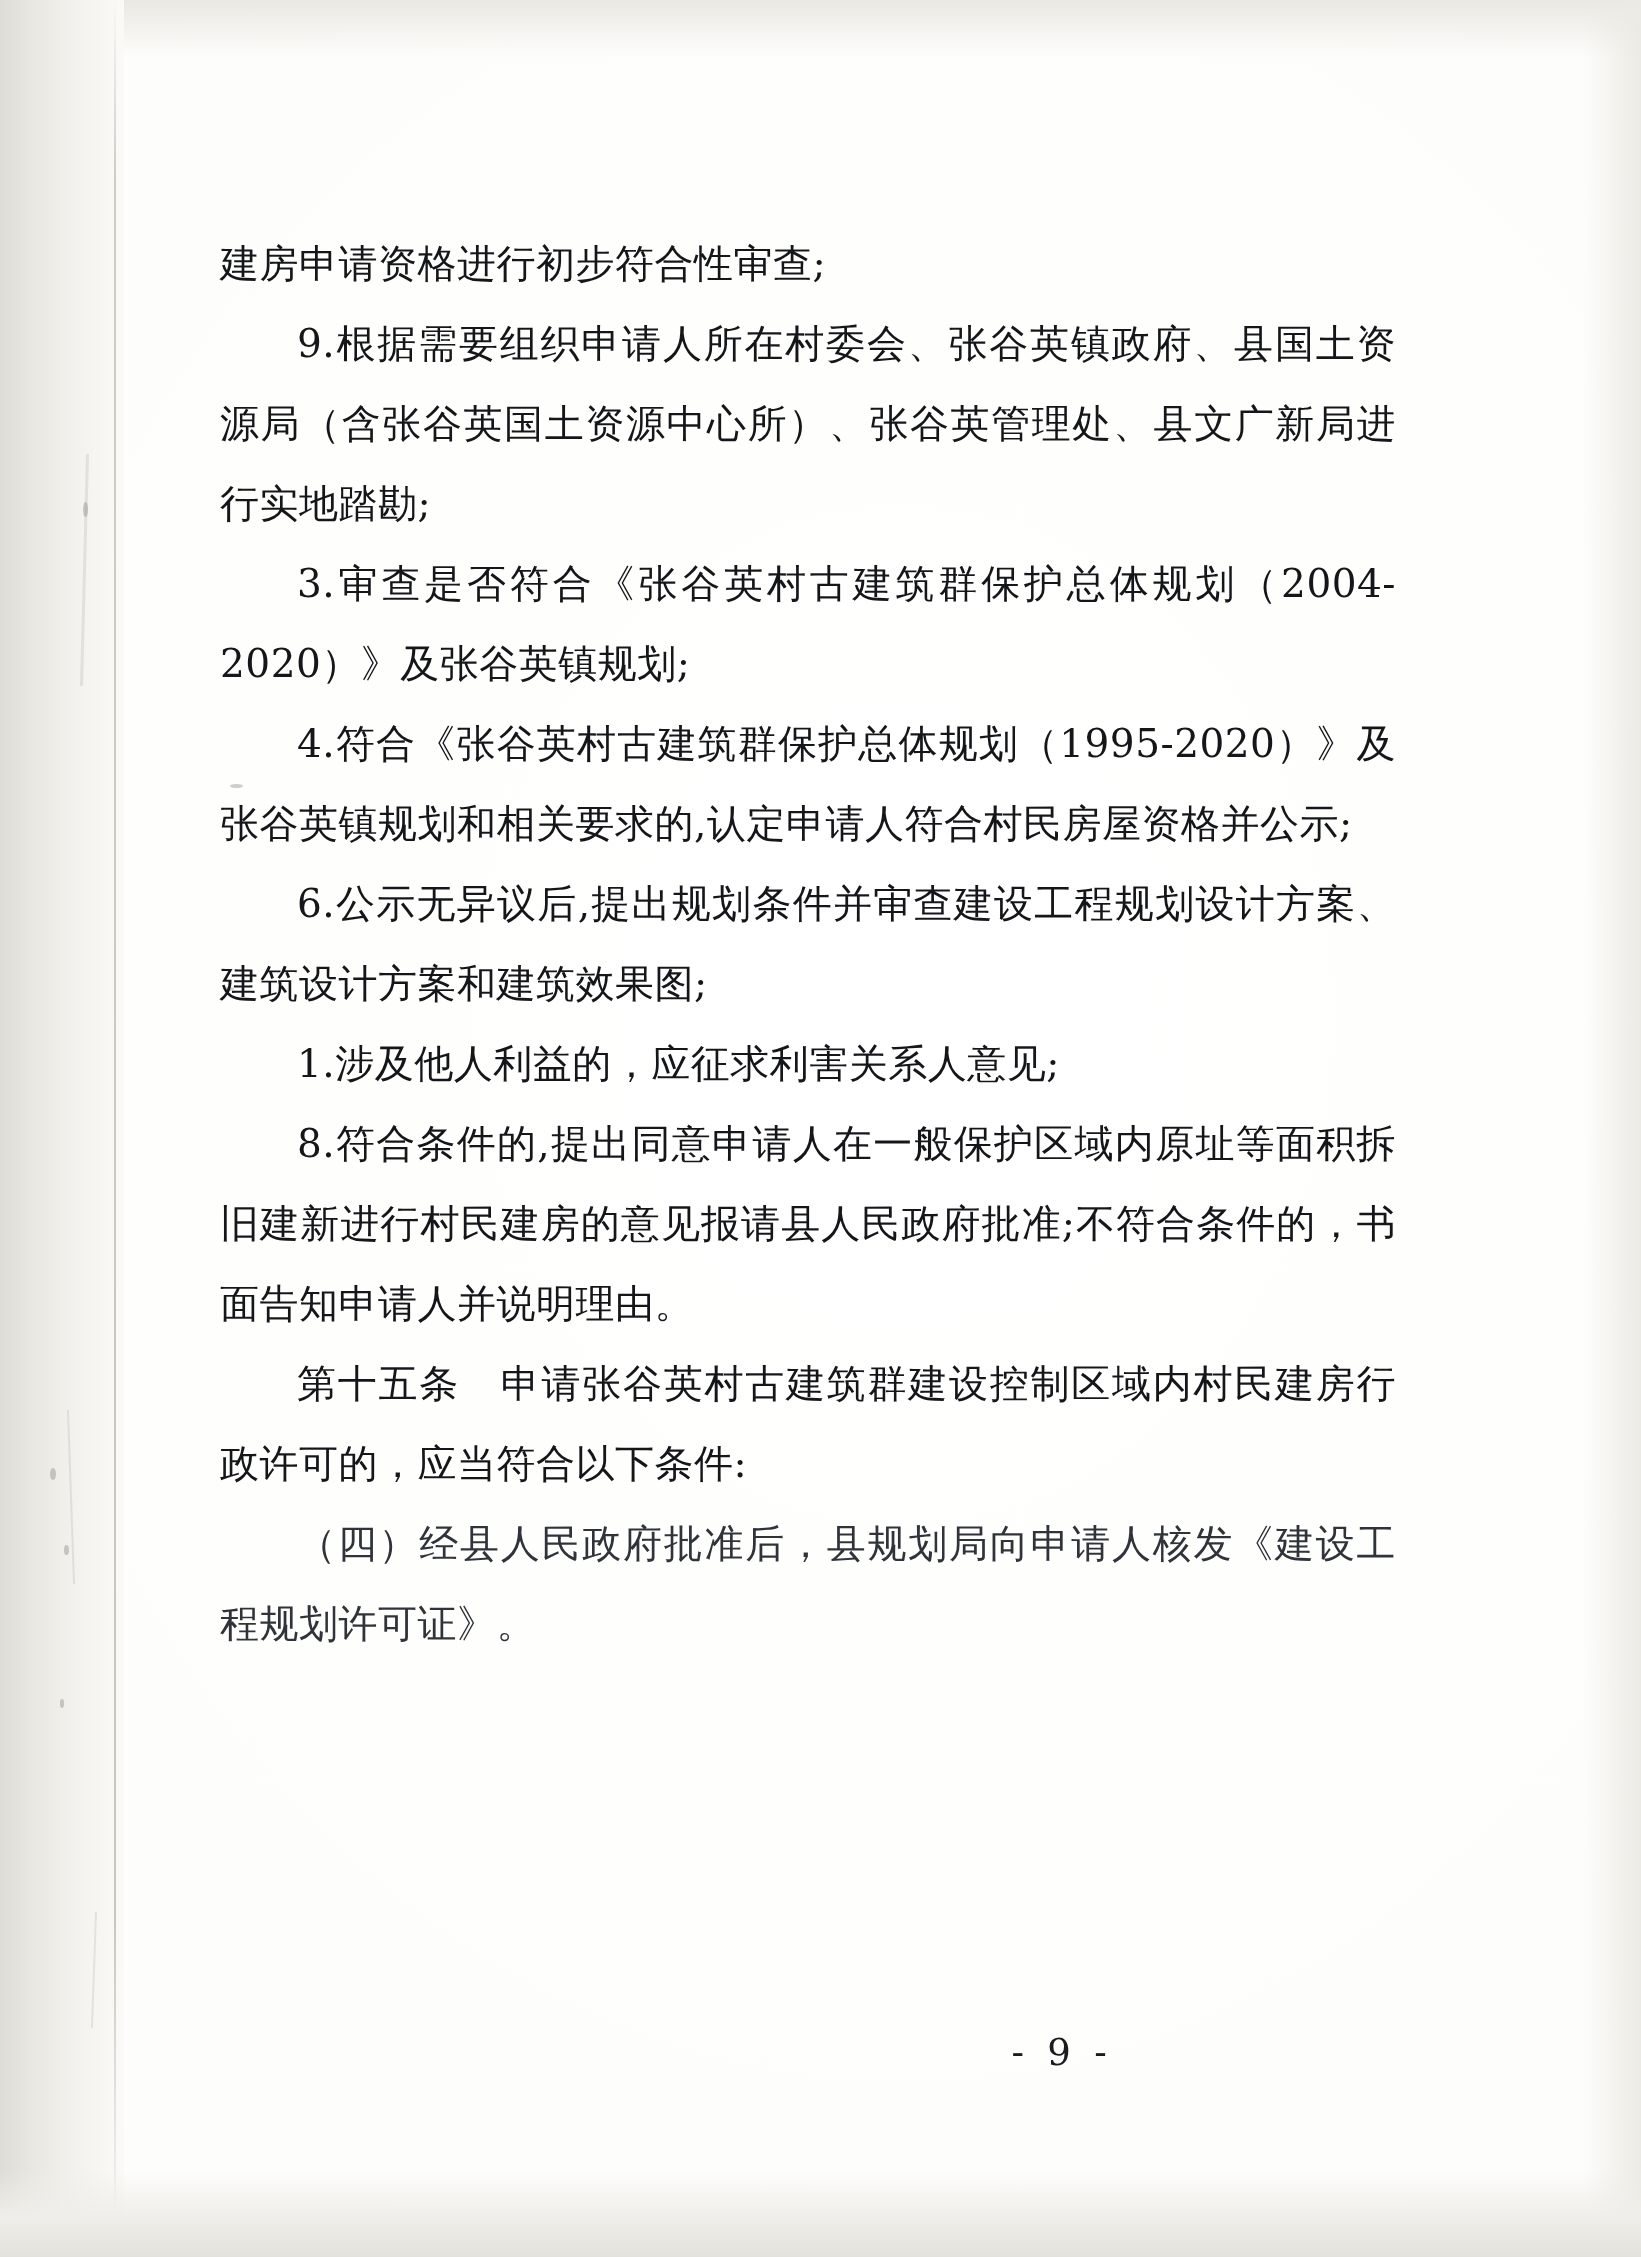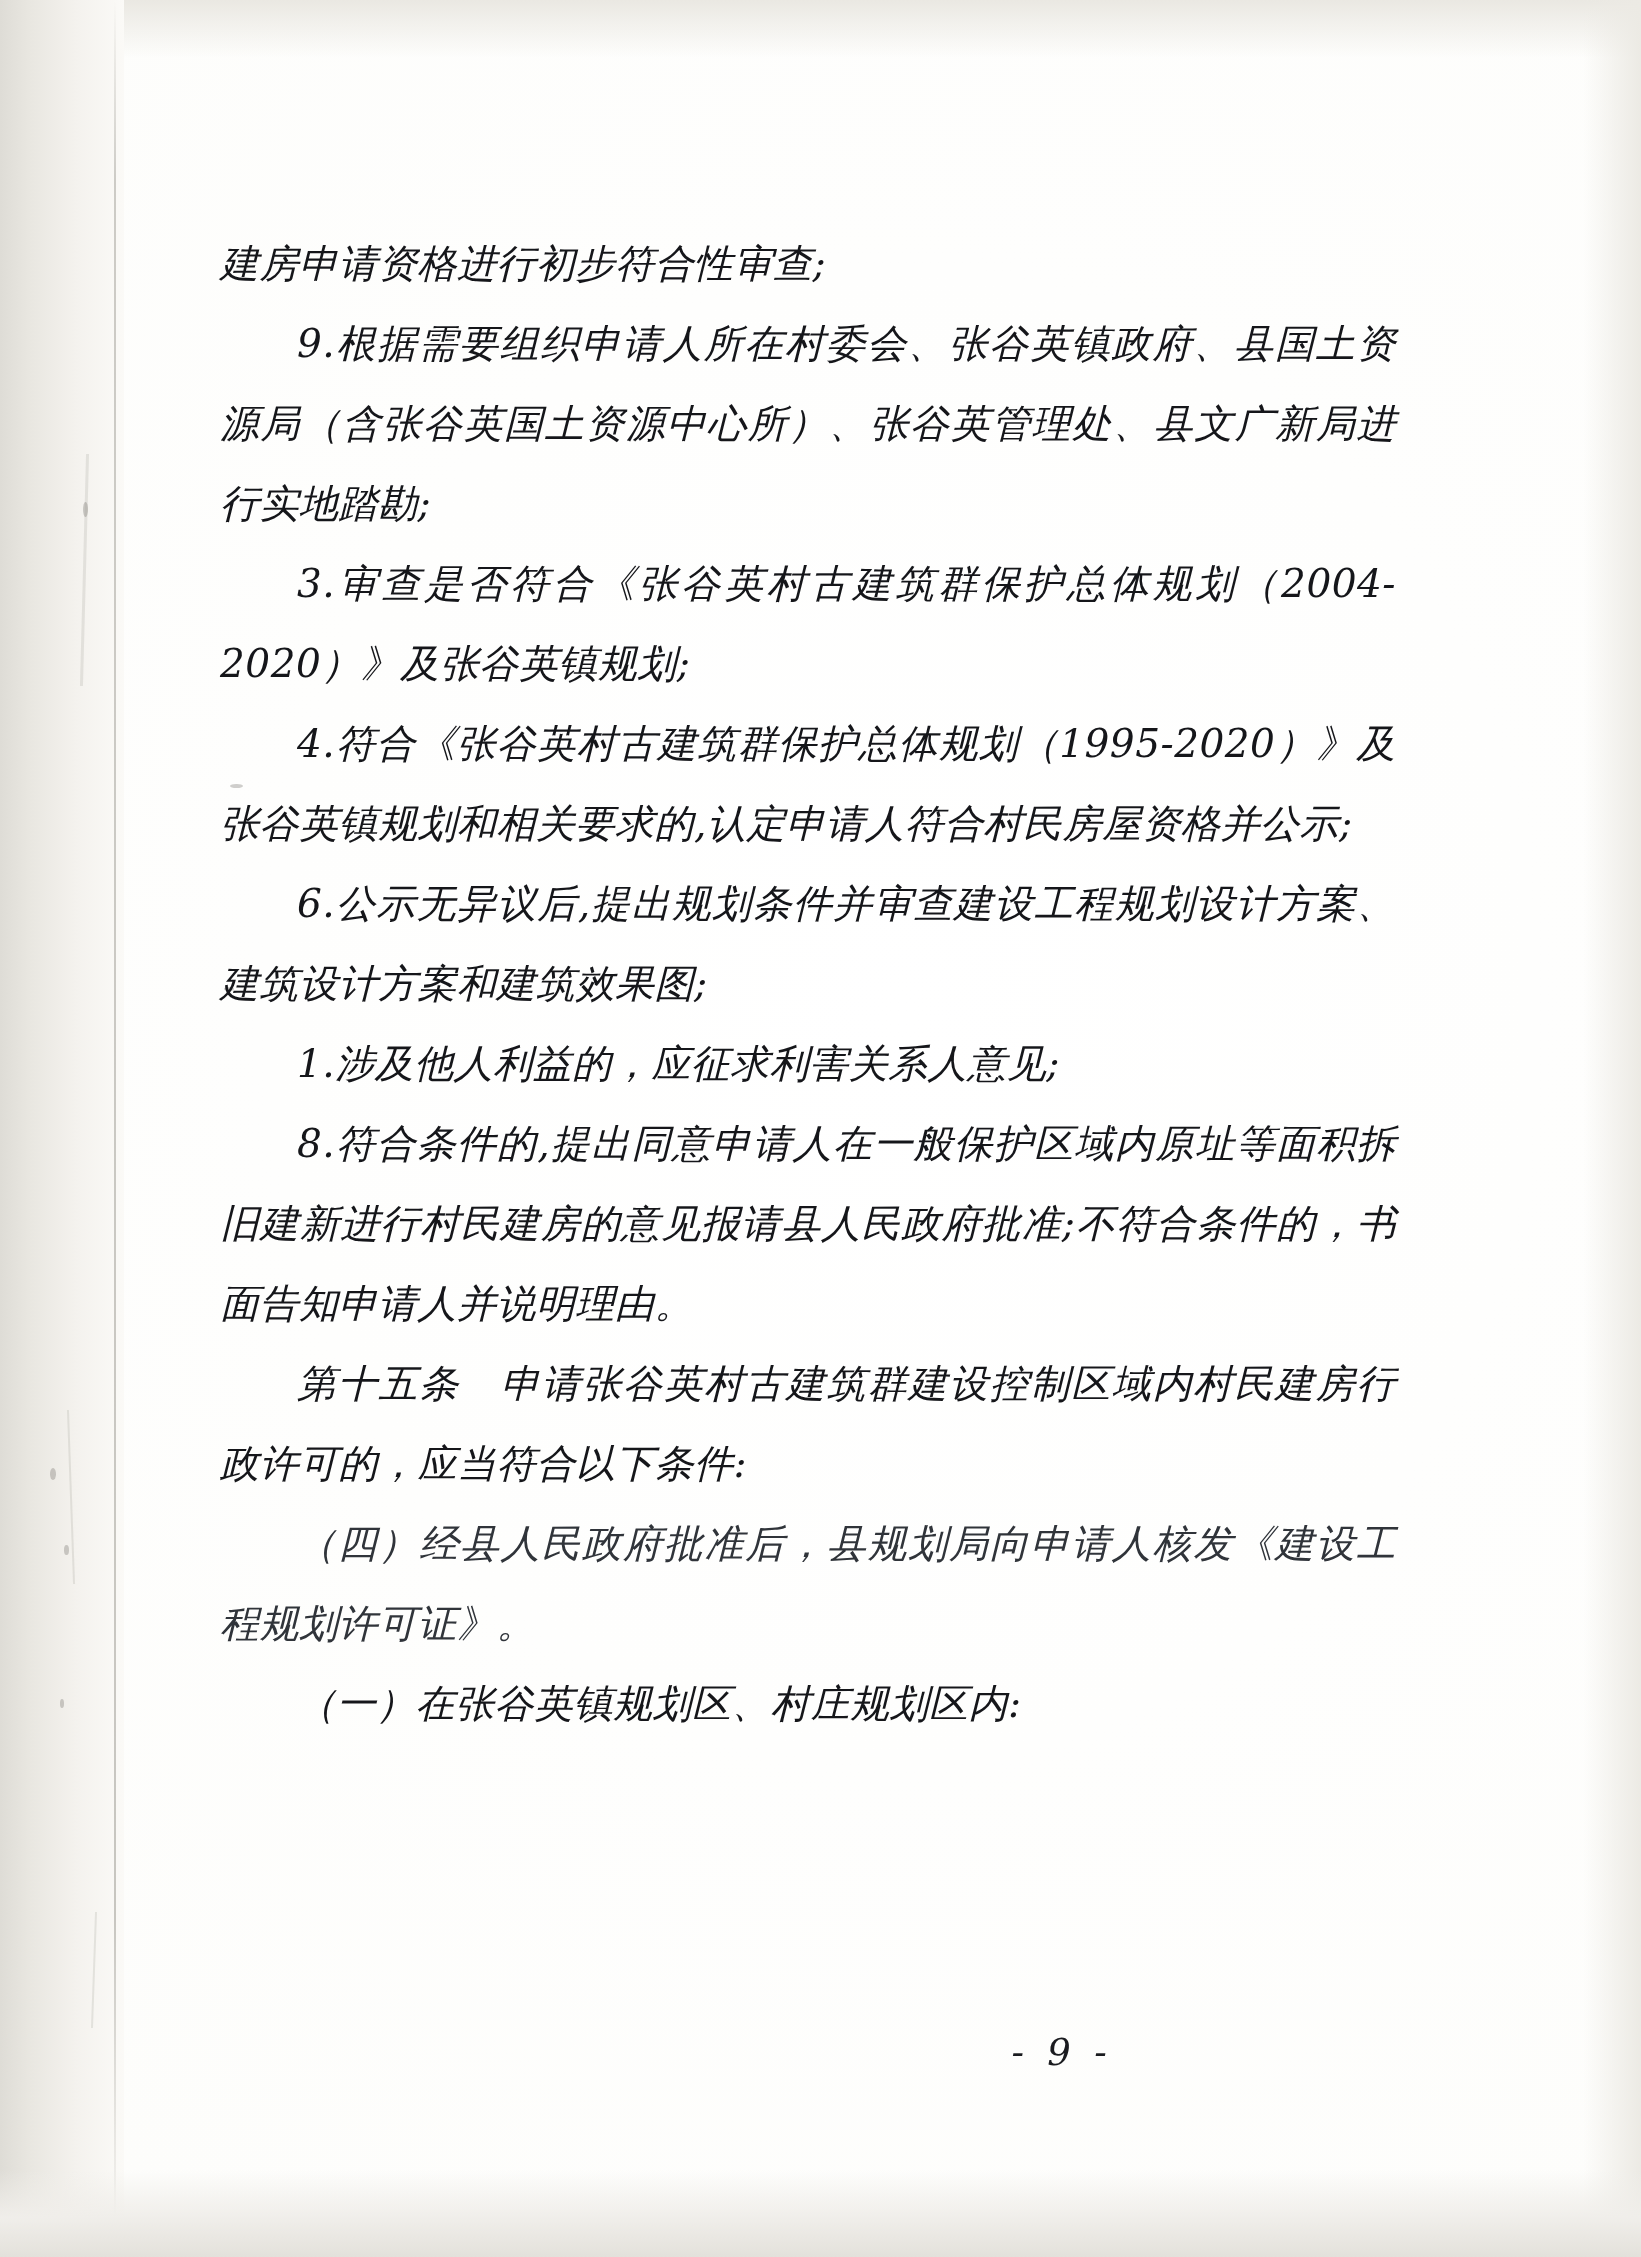--- a/index.html
+++ b/index.html
@@ -14,21 +14,20 @@
     overflow: hidden;
   }
 
   
   .page {
     position: relative;
     width: 1641px;
     height: 2257px;
     background:
       radial-gradient(ellipse 140% 120% at 55% 45%, #ffffff 0%, #fdfdfb 55%, #f4f3ef 85%, #eceae4 100%);
-    font-style: italic;
   }
 
   
   .scan-left-edge {
     position: absolute;
     left: 0; top: 0;
     width: 124px; height: 2257px;
     background: linear-gradient(to right, #dedcd6 0%, #e9e7e1 25%, #f4f2ee 62%, #fbfaf7 100%);
   }
   .scan-left-line {
@@ -130,19 +129,18 @@
   <div class="doc-body">
     <p class="para indent0">建房申请资格进行初步符合性审查;</p>
     <p class="para indent2">9.根据需要组织申请人所在村委会、张谷英镇政府、县国土资源局（含张谷英国土资源中心所）、张谷英管理处、县文广新局进行实地踏勘;</p>
     <p class="para indent2">3.审查是否符合《张谷英村古建筑群保护总体规划（2004-2020）》及张谷英镇规划;</p>
     <p class="para indent2">4.符合《张谷英村古建筑群保护总体规划（1995-2020）》及张谷英镇规划和相关要求的,认定申请人符合村民房屋资格并公示;</p>
     <p class="para indent2">6.公示无异议后,提出规划条件并审查建设工程规划设计方案、建筑设计方案和建筑效果图;</p>
     <p class="para indent2">1.涉及他人利益的，应征求利害关系人意见;</p>
     <p class="para indent2">8.符合条件的,提出同意申请人在一般保护区域内原址等面积拆旧建新进行村民建房的意见报请县人民政府批准;不符合条件的，书面告知申请人并说明理由。</p>
     <p class="para indent2">第十五条　申请张谷英村古建筑群建设控制区域内村民建房行政许可的，应当符合以下条件:</p>
     <p class="para indent2 semi-faded">（四）经县人民政府批准后，县规划局向申请人核发《建设工程规划许可证》。</p>
-    <p class="para indent2">（一）在张谷英镇规划区、村庄规划区内:</p>
   </div>
 
   <div class="page-number">- 9 -</div>
 
 </div>
 
 
 </body></html>

